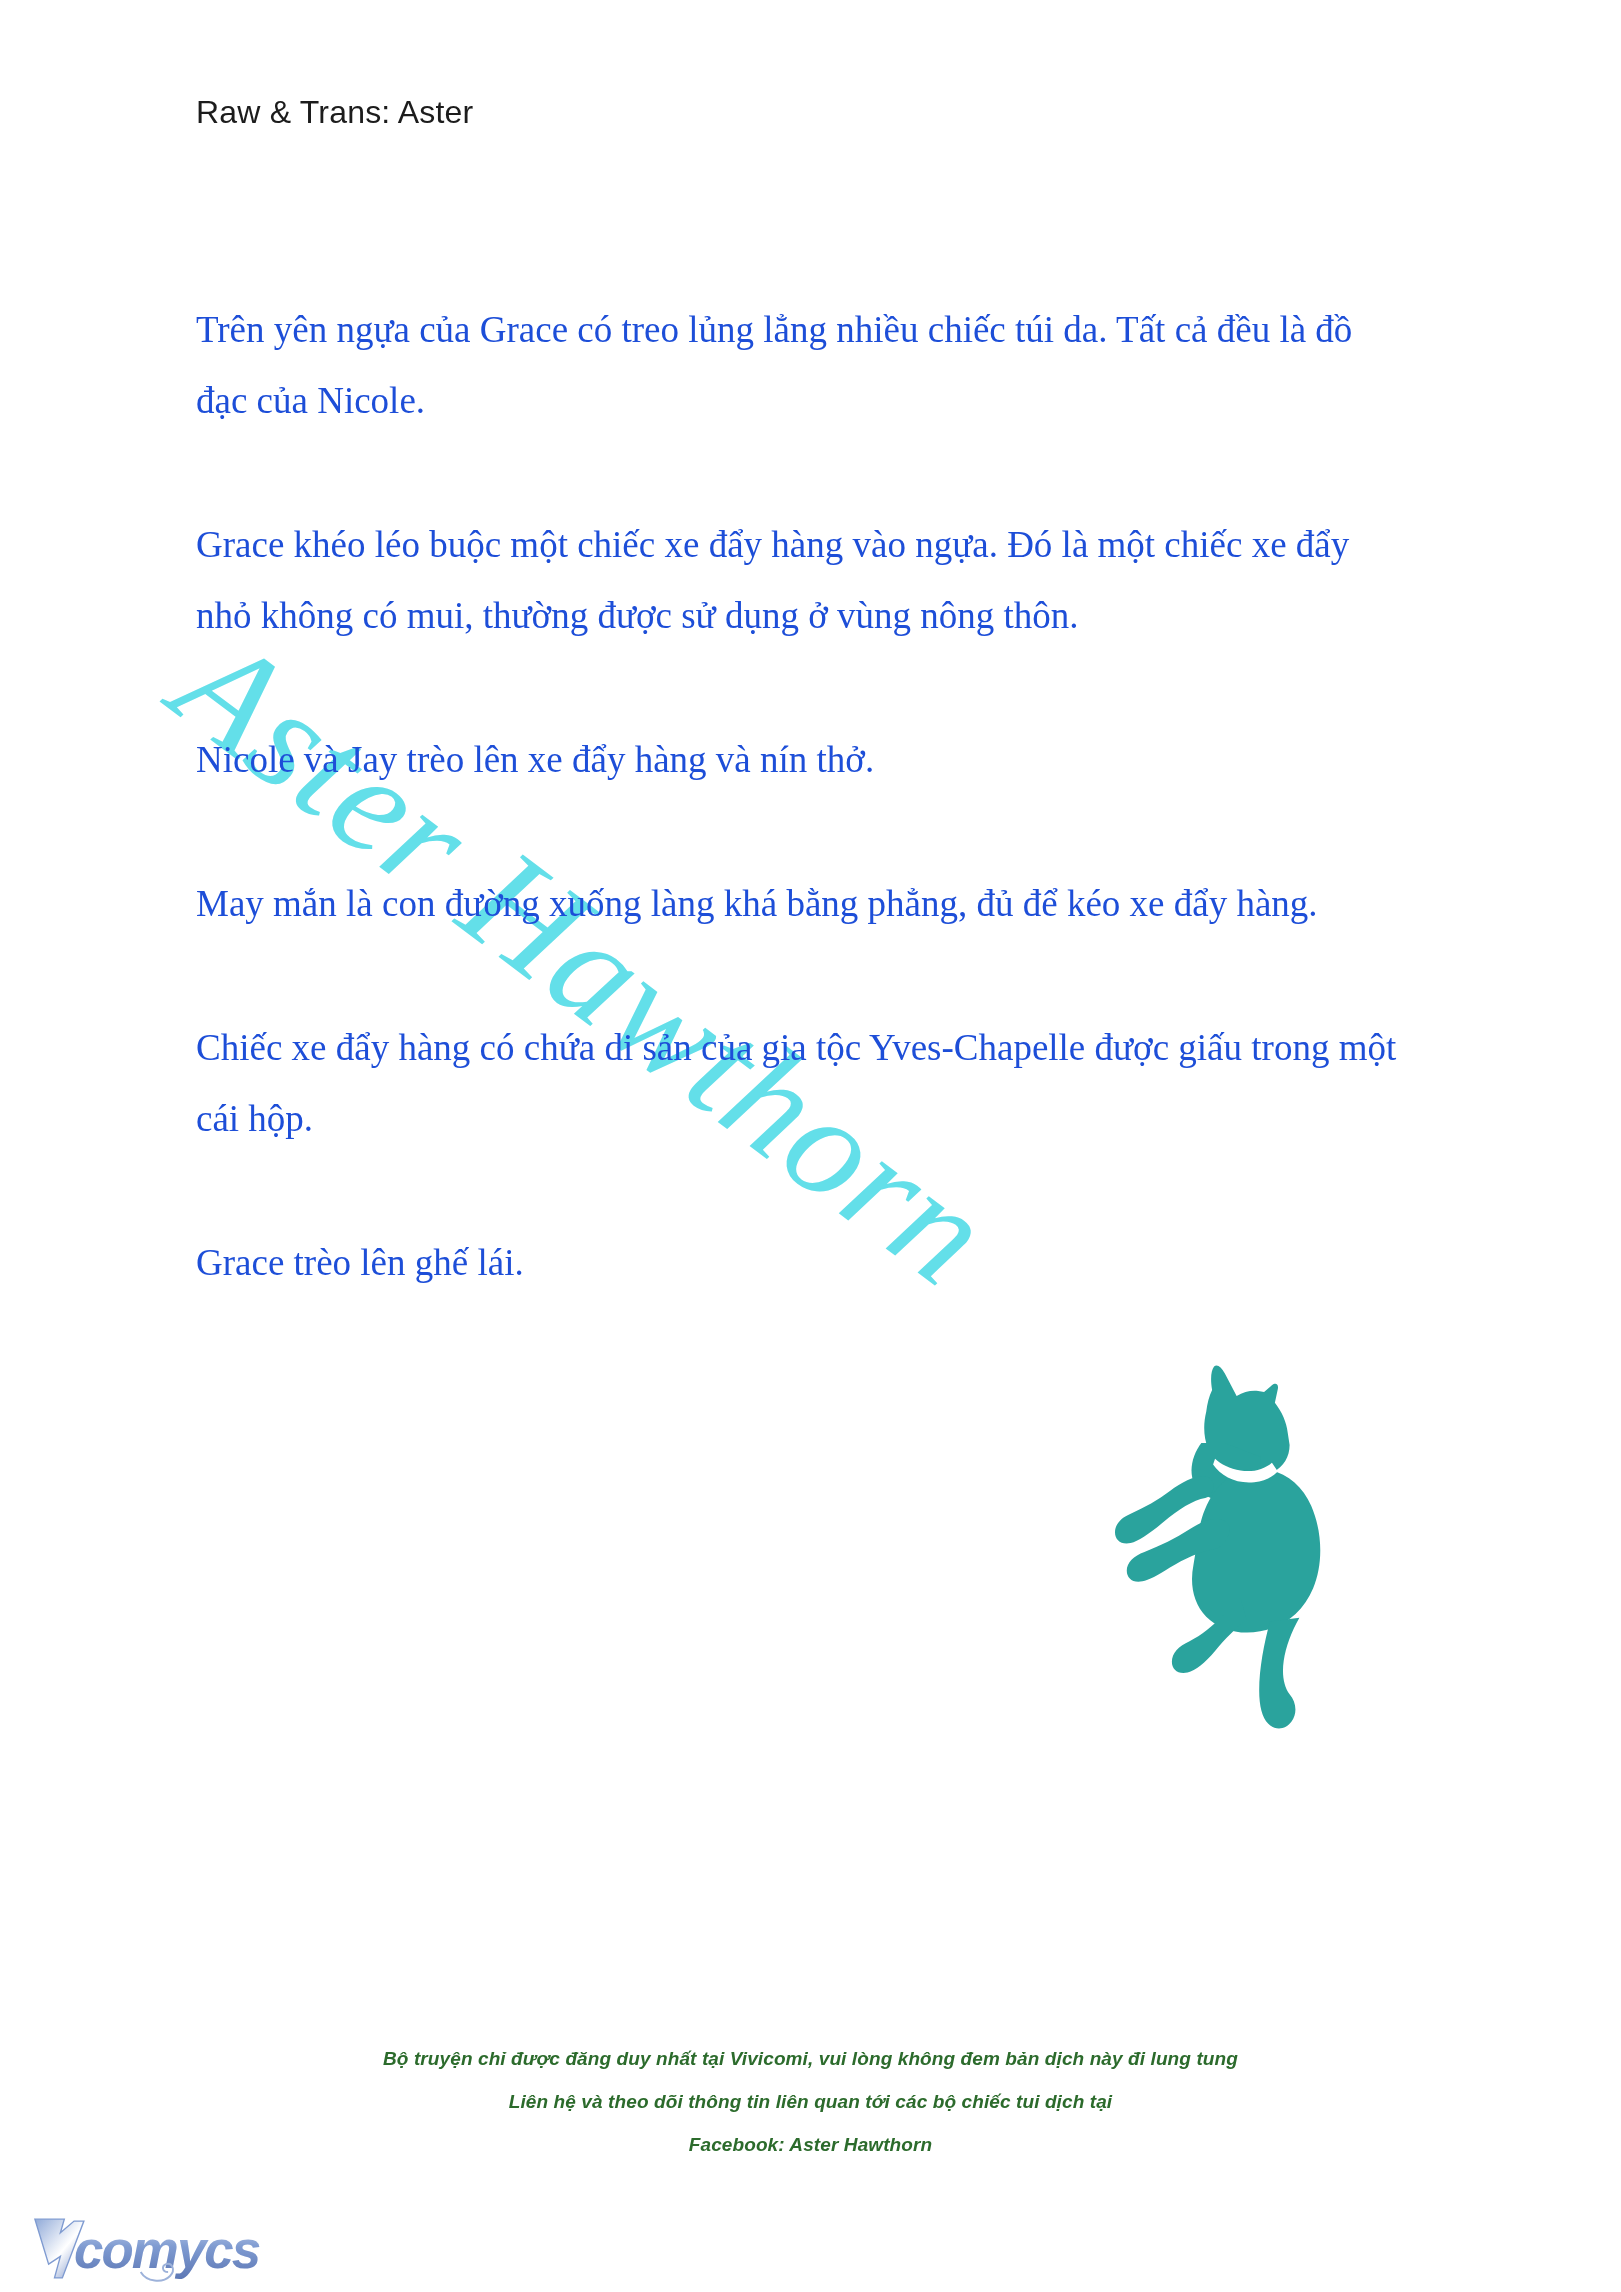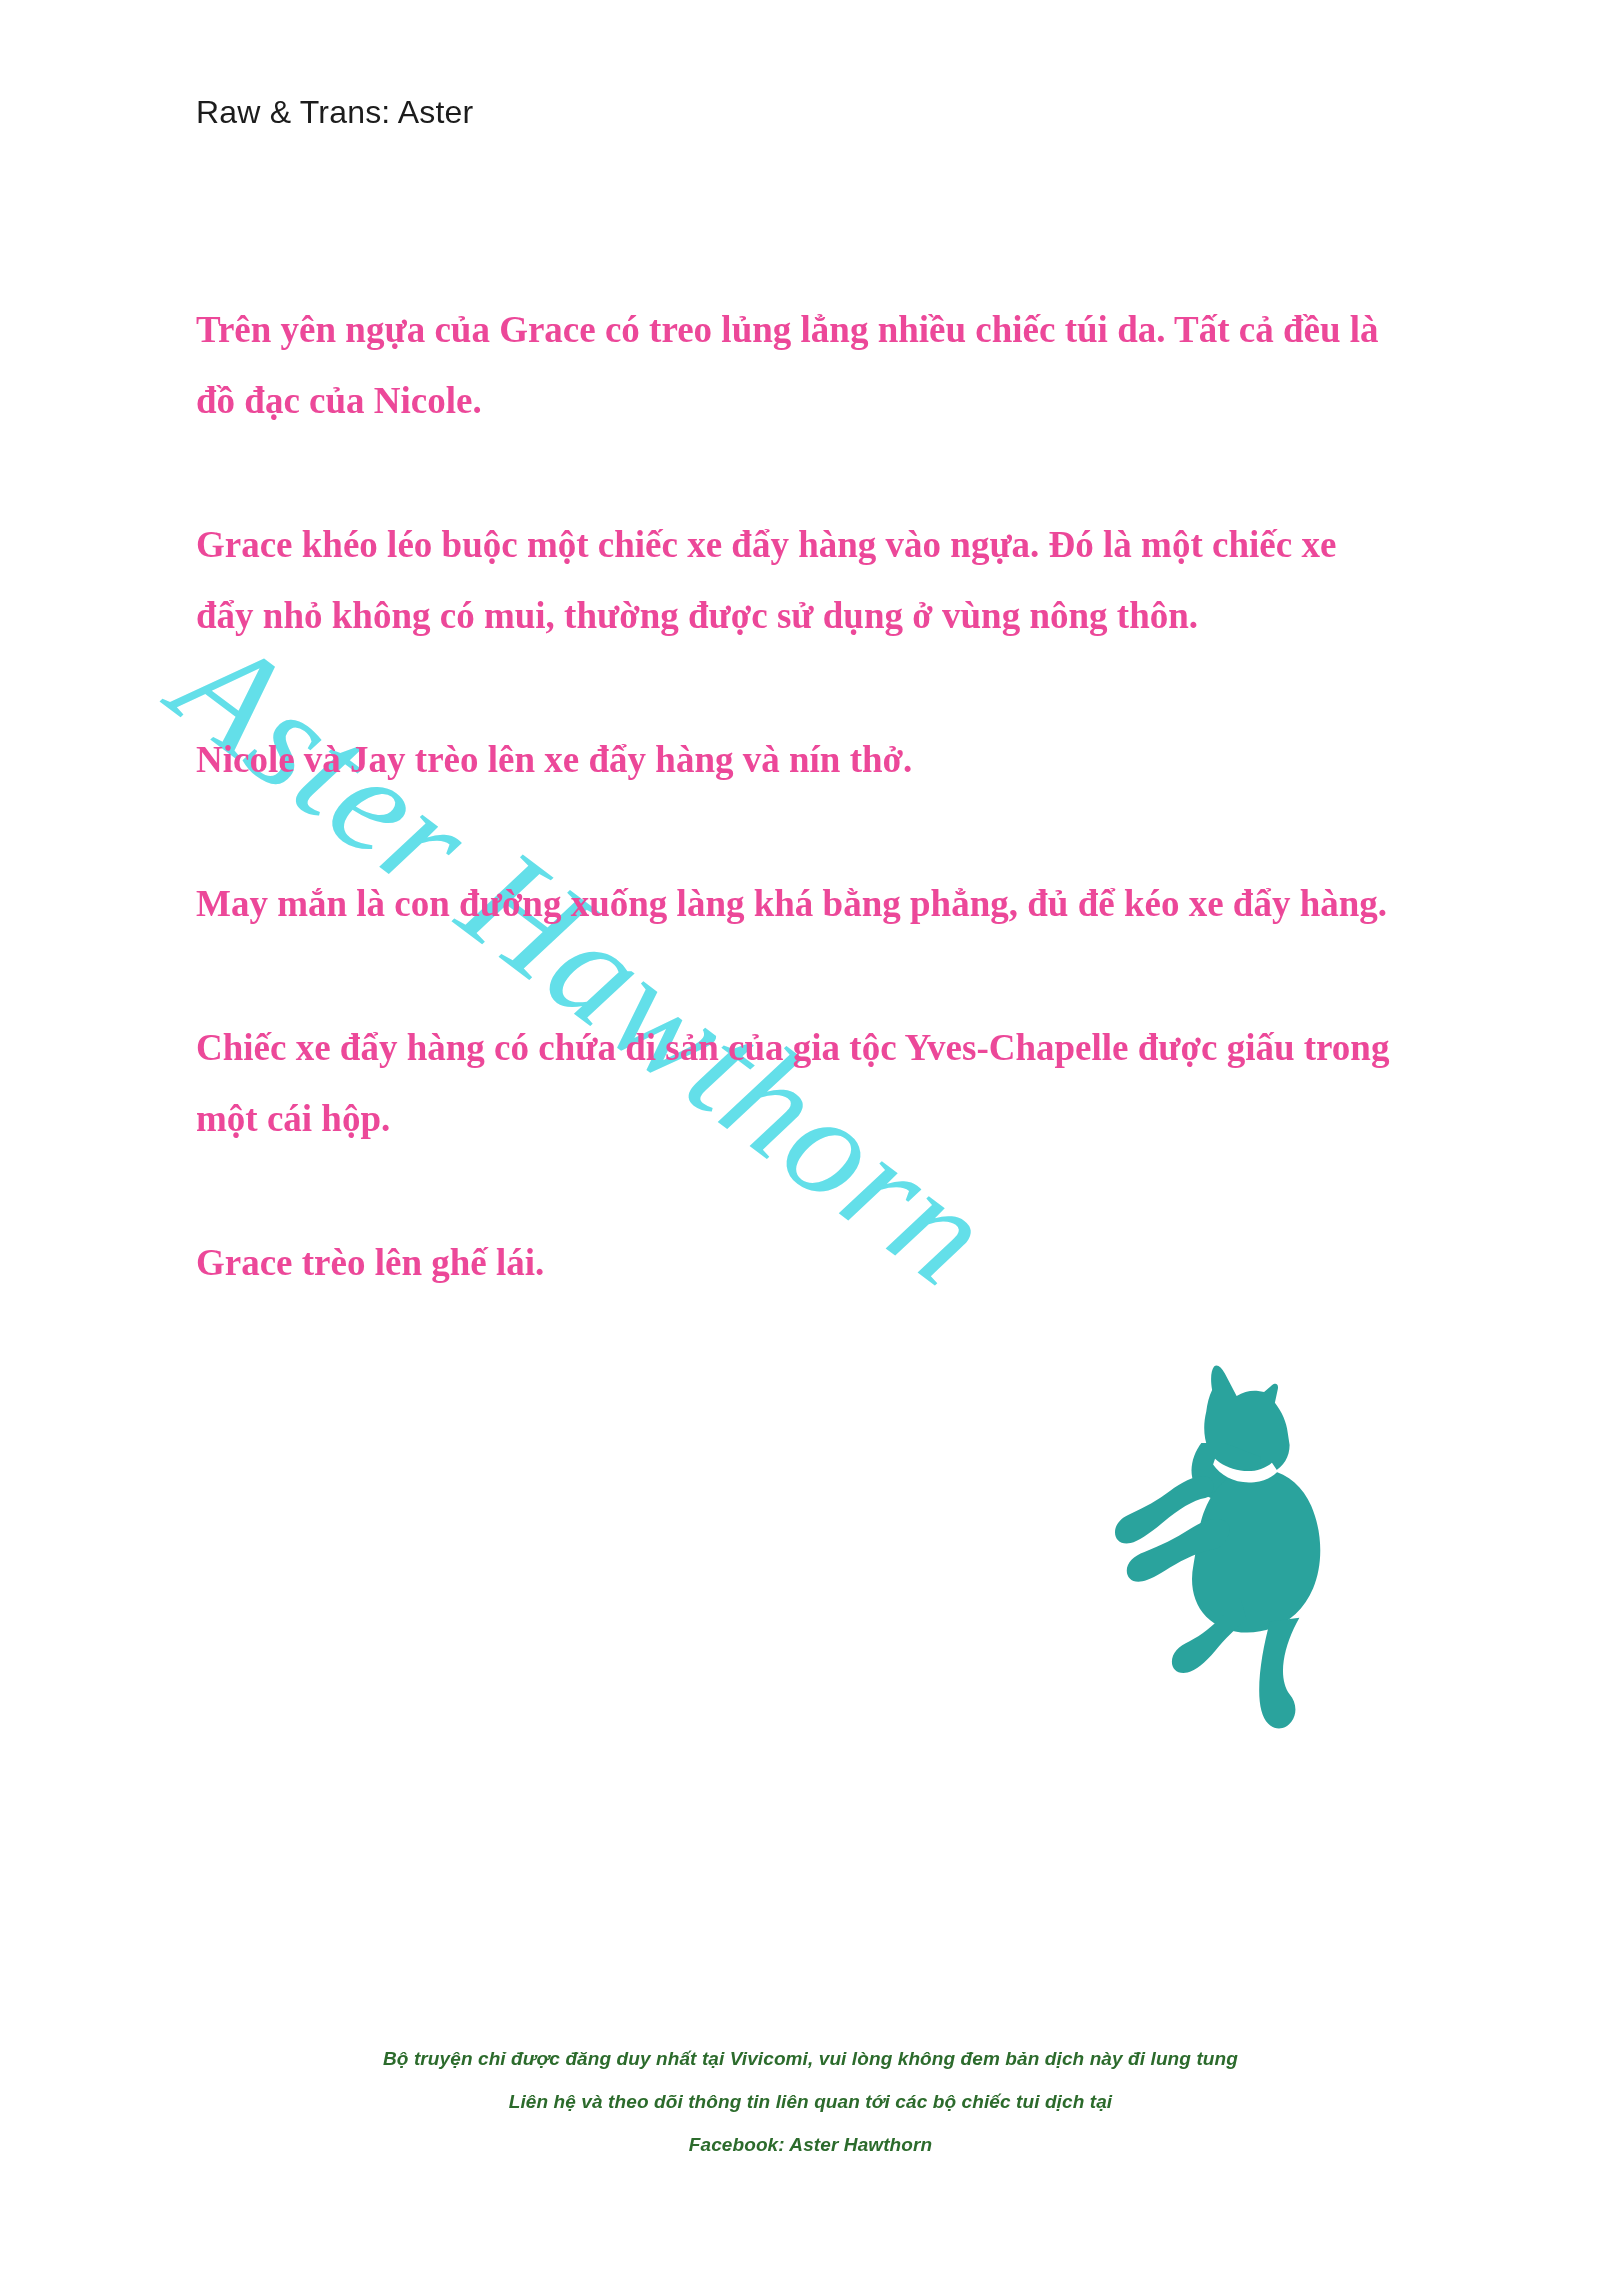--- a/index.html
+++ b/index.html
@@ -36,24 +36,23 @@
     left: 196px;
     top: 294px;
     width: 1235px;
     z-index: 3;
   }
 
   .para {
     font-family: "Liberation Serif", "DejaVu Serif", serif;
     font-size: 37px;
     line-height: 71px;
-    color: #ec4899;
+    color: #1d4ed8;
     margin: 0 0 73px 0;
     max-width: 1206px;
-    font-weight: bold;
   }
   .para:last-child { margin-bottom: 0; }
 
   
   .watermark {
     position: absolute;
     left: 201px;
     top: 549px;
     width: 1176px;
     height: 980px;
@@ -183,15 +182,37 @@
     <p class="para">Chiếc xe đẩy hàng có chứa di sản của gia tộc Yves-Chapelle được giấu trong một cái hộp.</p>
     <p class="para">Grace trèo lên ghế lái.</p>
   </div>
 
   <div class="footer-note">
     <div class="footer-line">Bộ truyện chỉ được đăng duy nhất tại Vivicomi, vui lòng không đem bản dịch này đi lung tung</div>
     <div class="footer-line">Liên hệ và theo dõi thông tin liên quan tới các bộ chiếc tui dịch tại</div>
     <div class="footer-line">Facebook: Aster Hawthorn</div>
   </div>
 
+  <div class="site-logo">
+    <svg viewBox="0 0 240 74" xmlns="http://www.w3.org/2000/svg" aria-hidden="true">
+      <defs>
+        <linearGradient id="logoGrad" x1="0" y1="0" x2="0" y2="1">
+          <stop offset="0%" stop-color="#c6d4ee"></stop>
+          <stop offset="45%" stop-color="#7f9bd1"></stop>
+          <stop offset="100%" stop-color="#5d78b5"></stop>
+        </linearGradient>
+        <linearGradient id="vGrad" x1="0" y1="0" x2="1" y2="1">
+          <stop offset="0%" stop-color="#8fa9d8"></stop>
+          <stop offset="55%" stop-color="#ffffff"></stop>
+          <stop offset="100%" stop-color="#6d89c4"></stop>
+        </linearGradient>
+      </defs>
+
+      <path d="M4 6 L34 6 L30 20 L44 8 L54 8 L32 66 L24 66 L30 44 L18 52 Z" fill="url(#vGrad)" stroke="#7f9bd1" stroke-width="1.4"></path>
+
+      <text class="logo-wordmark" x="44" y="56" fill="url(#logoGrad)">comycs</text>
+
+      <path d="M112 60 C118 70 134 72 142 64 C148 58 144 50 138 52 C133 54 134 60 140 60" fill="none" stroke="#9db2da" stroke-width="2"></path>
+    </svg>
+  </div>
 
 </div>
 
 
 </body></html>

